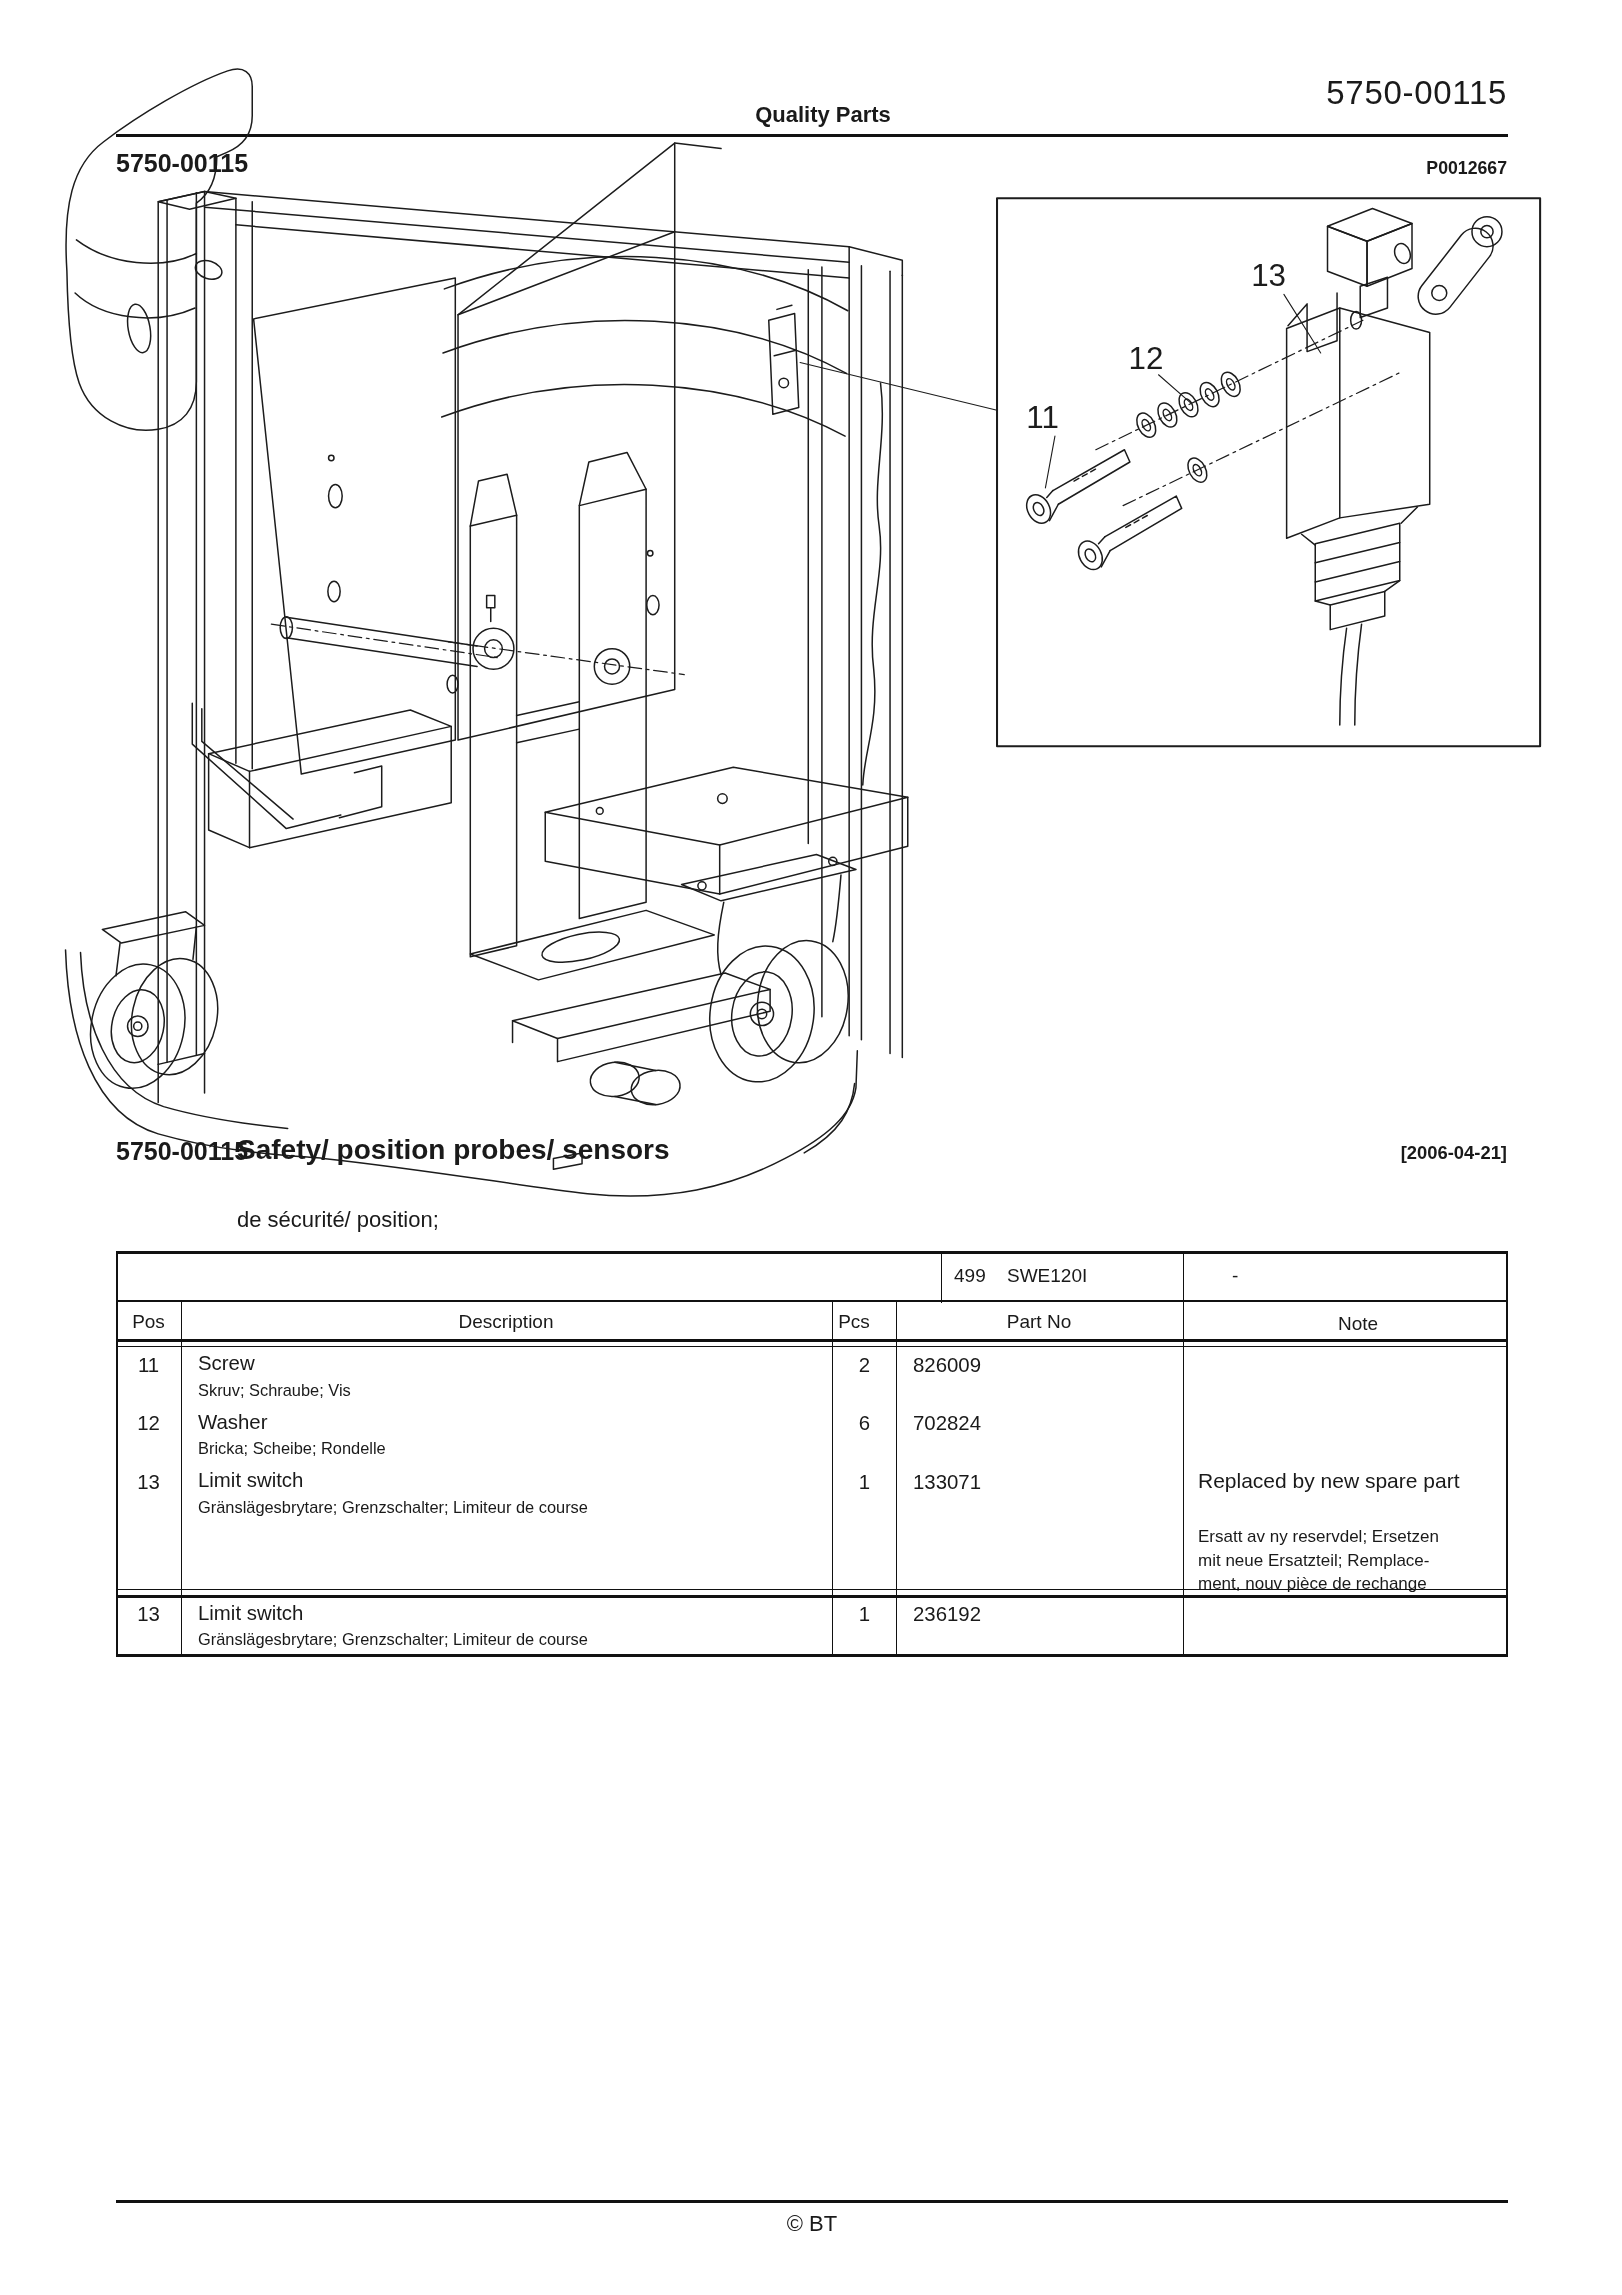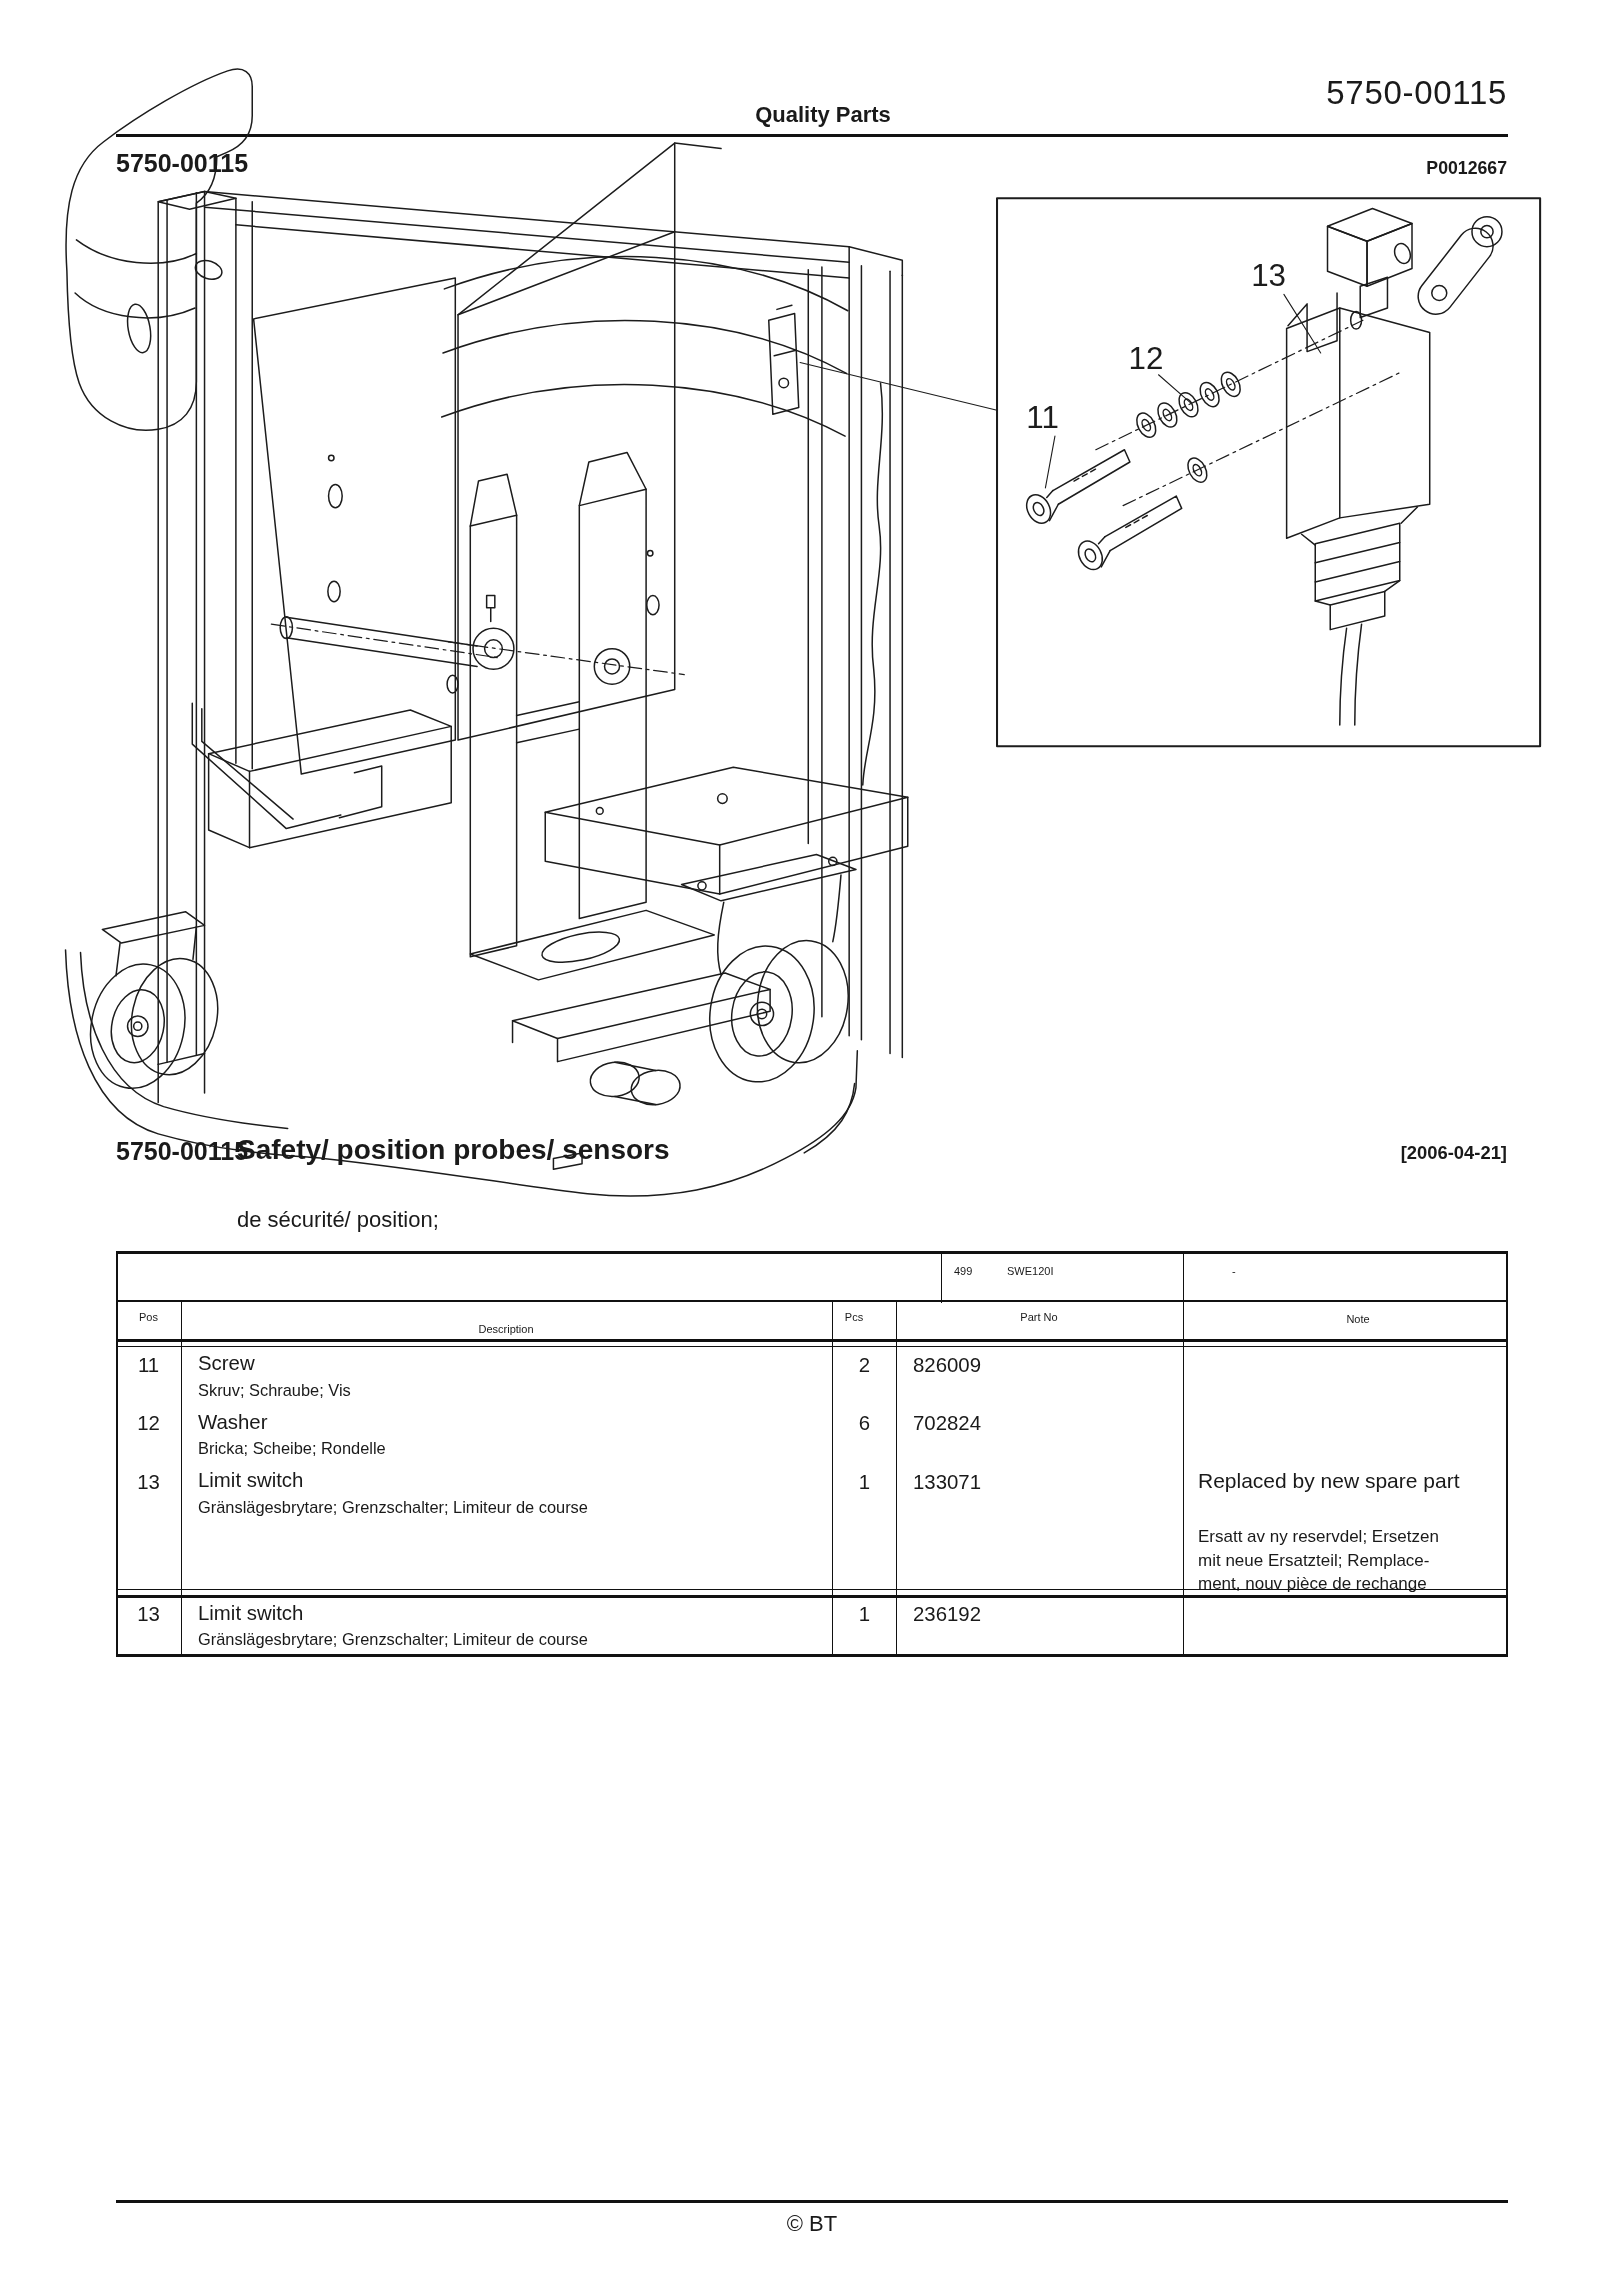--- a/index.html
+++ b/index.html
@@ -9,21 +9,21 @@
   }
   .abs{position:absolute;}
   .hline,.vline{position:absolute;background:#111;}
   .t-doc-big{font-size:33px;letter-spacing:0.7px;}
   .t-center-title{font-size:22px;font-weight:bold;}
   .t-sec-num{font-size:25px;font-weight:bold;}
   .t-fig-code{font-size:17.7px;font-weight:bold;}
   .t-sec-title{font-size:28px;font-weight:bold;}
   .t-sec-date{font-size:18.4px;font-weight:bold;}
   .t-subtitle{font-size:22px;}
-  .t-head{font-size:11px;}
+  .t-head{font-size:19px;}
   .t-main{font-size:20.4px;}
   .t-sub{font-size:16.4px;}
   .t-note-main{font-size:21px;line-height:27px;}
   .t-note-sub{font-size:17px;}
   .t-footer{font-size:22px;}
   .ctr{text-align:center;}
   .rt{text-align:right;}
   svg text{font-family:"Liberation Sans",sans-serif;fill:#1c1c1c;}
 </style>
 </head>
@@ -274,21 +274,21 @@
     <div class="vline" style="left:181px;top:1300px;width:1.4px;height:354px;"></div>
     <div class="vline" style="left:832px;top:1300px;width:1.4px;height:354px;"></div>
     <div class="vline" style="left:896px;top:1300px;width:1.4px;height:354px;"></div>
     <div class="vline" style="left:1183px;top:1300px;width:1.4px;height:354px;"></div>
 
     <div class="abs t-head" style="left:954px;top:1265px;">499</div>
     <div class="abs t-head" style="left:1007px;top:1265px;">SWE120I</div>
     <div class="abs t-head" style="left:1232px;top:1265px;">-</div>
 
     <div class="abs t-head ctr" style="left:116px;top:1311px;width:65px;">Pos</div>
-    <div class="abs t-head ctr" style="left:181px;top:1311px;width:650px;margin-top:12px;">Description</div>
+    <div class="abs t-head ctr" style="left:181px;top:1311px;width:650px;">Description</div>
     <div class="abs t-head ctr" style="left:832px;top:1311px;width:44px;">Pcs</div>
     <div class="abs t-head ctr" style="left:896px;top:1311px;width:286px;">Part No</div>
     <div class="abs t-head ctr" style="left:1183px;top:1313px;width:350px;">Note</div>
 
     <div>
       <div class="abs t-main ctr" style="left:116px;top:1354px;width:65px;">11</div>
       <div class="abs t-main" style="left:198px;top:1352px;">Screw</div>
       <div class="abs t-sub" style="left:198px;top:1381px;">Skruv; Schraube; Vis</div>
       <div class="abs t-main ctr" style="left:832px;top:1354px;width:65px;">2</div>
       <div class="abs t-main" style="left:913px;top:1354px;">826009</div>

